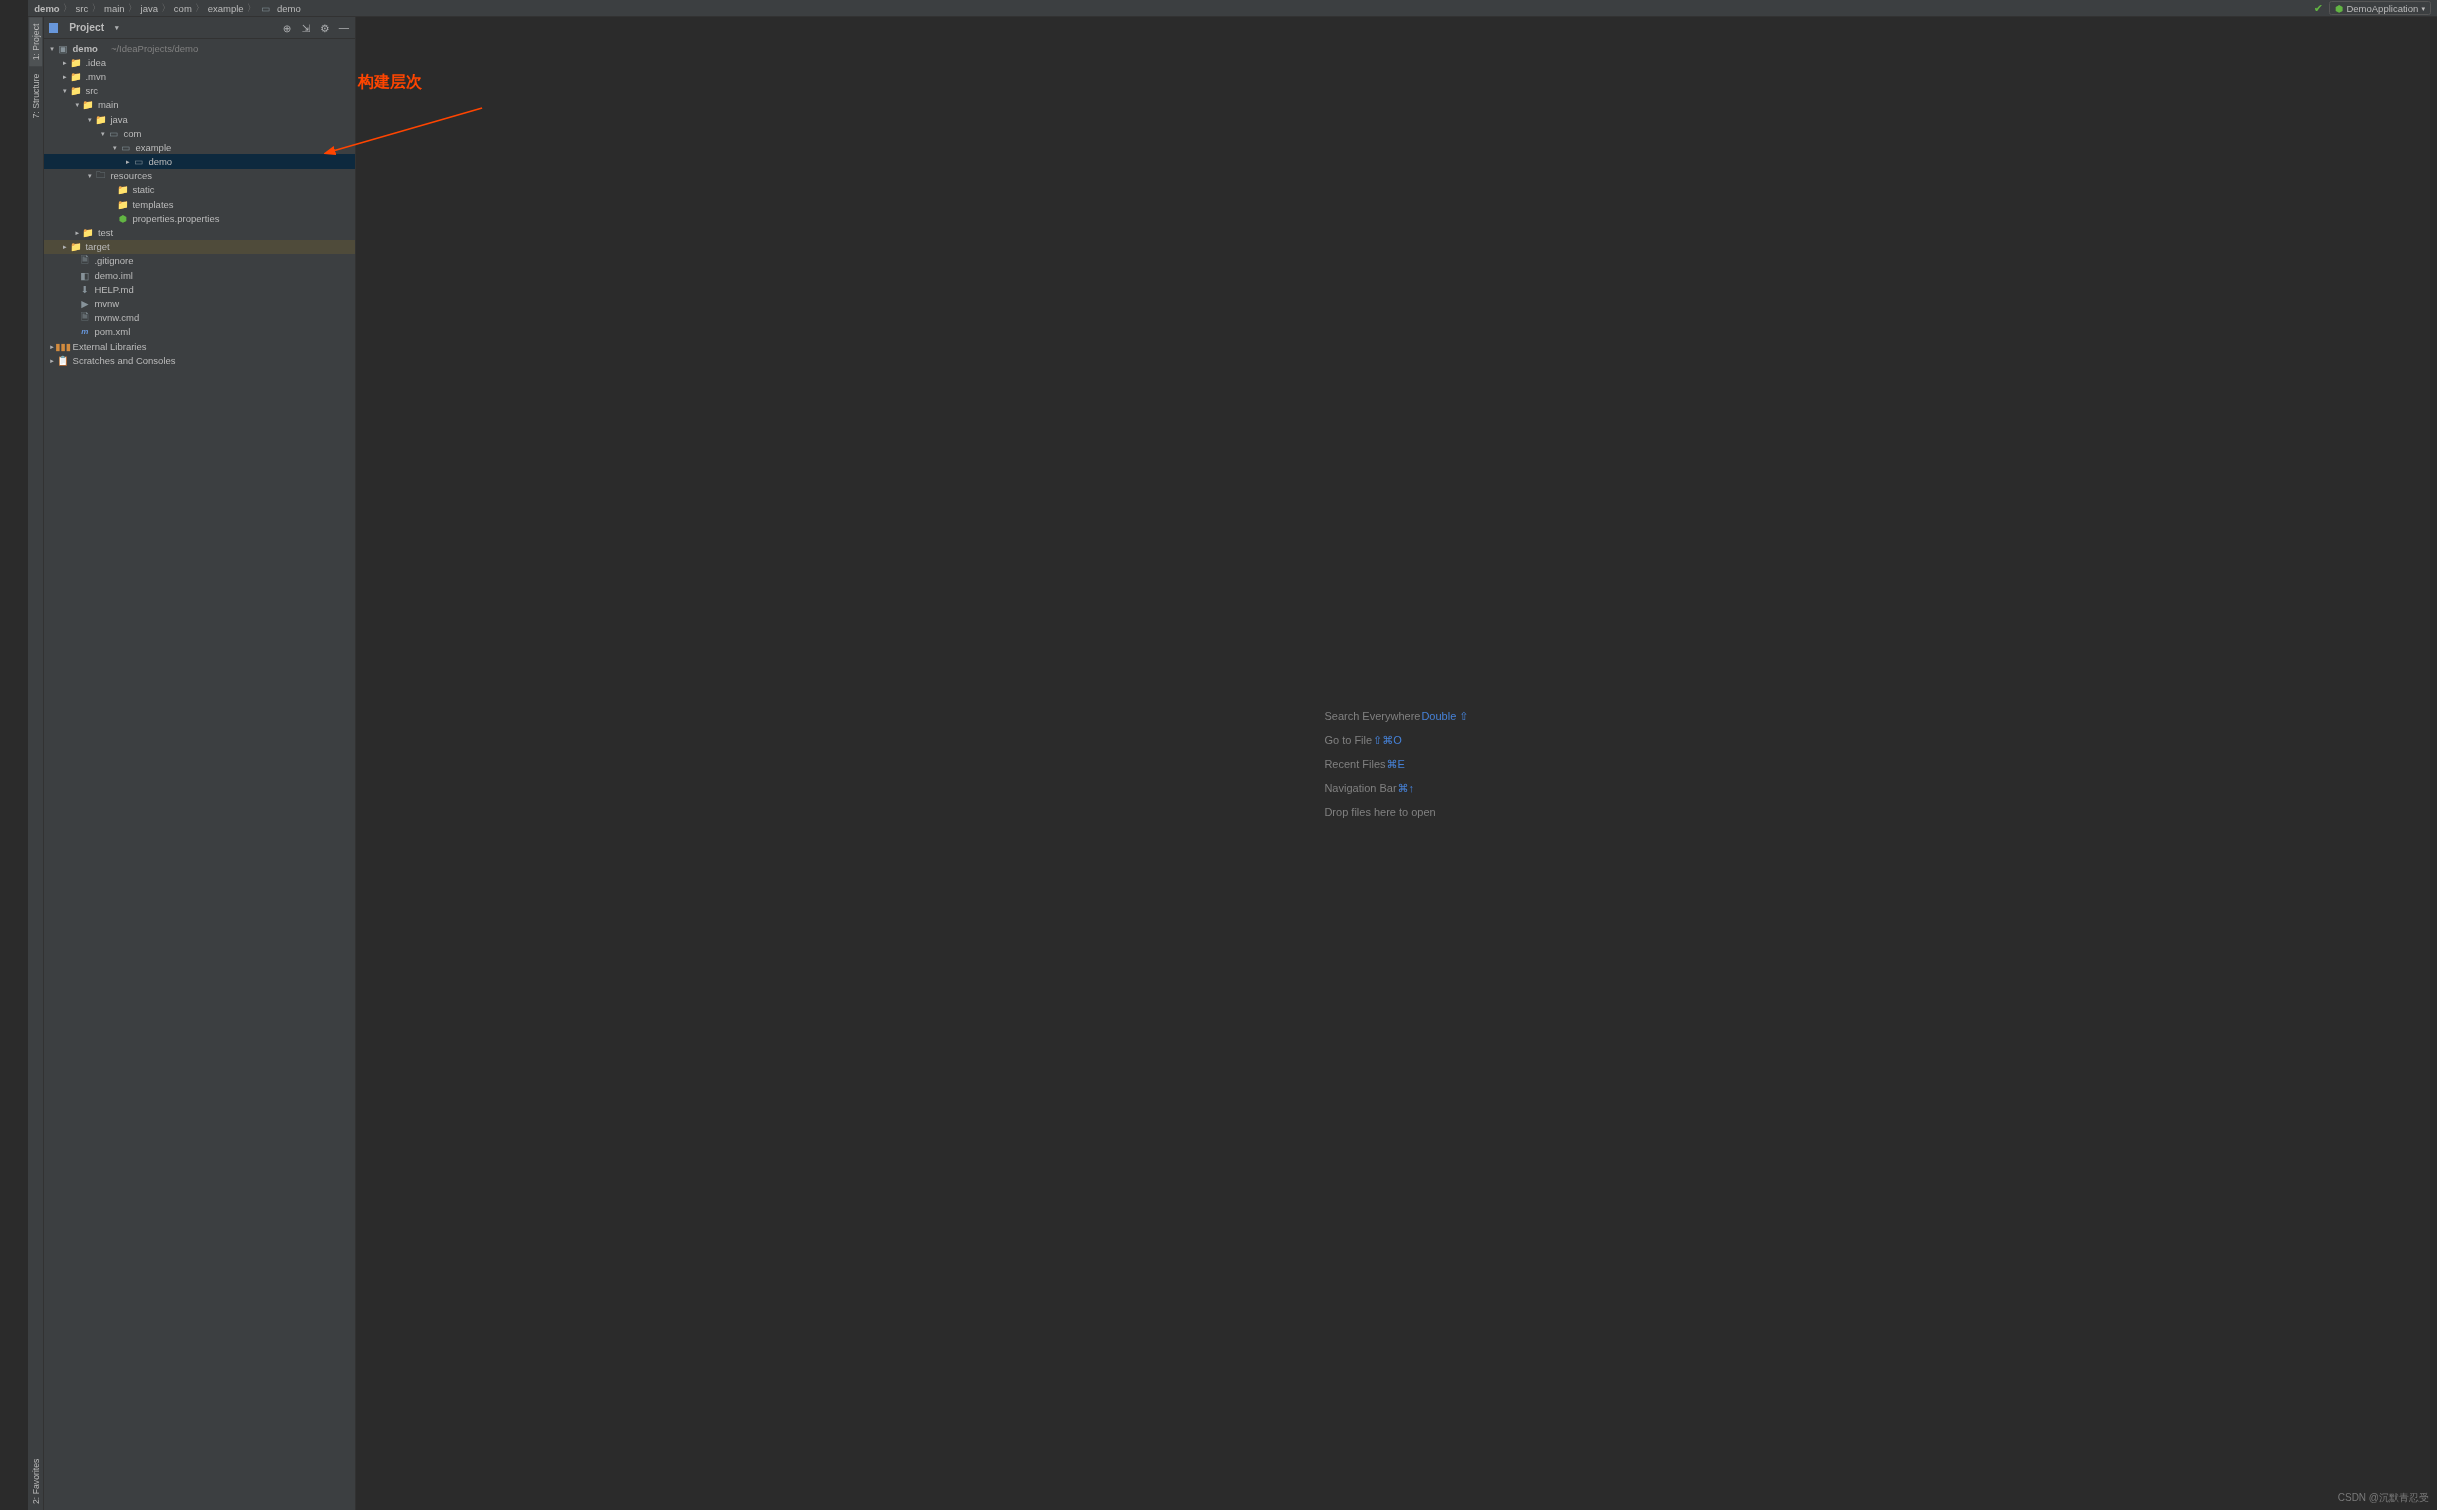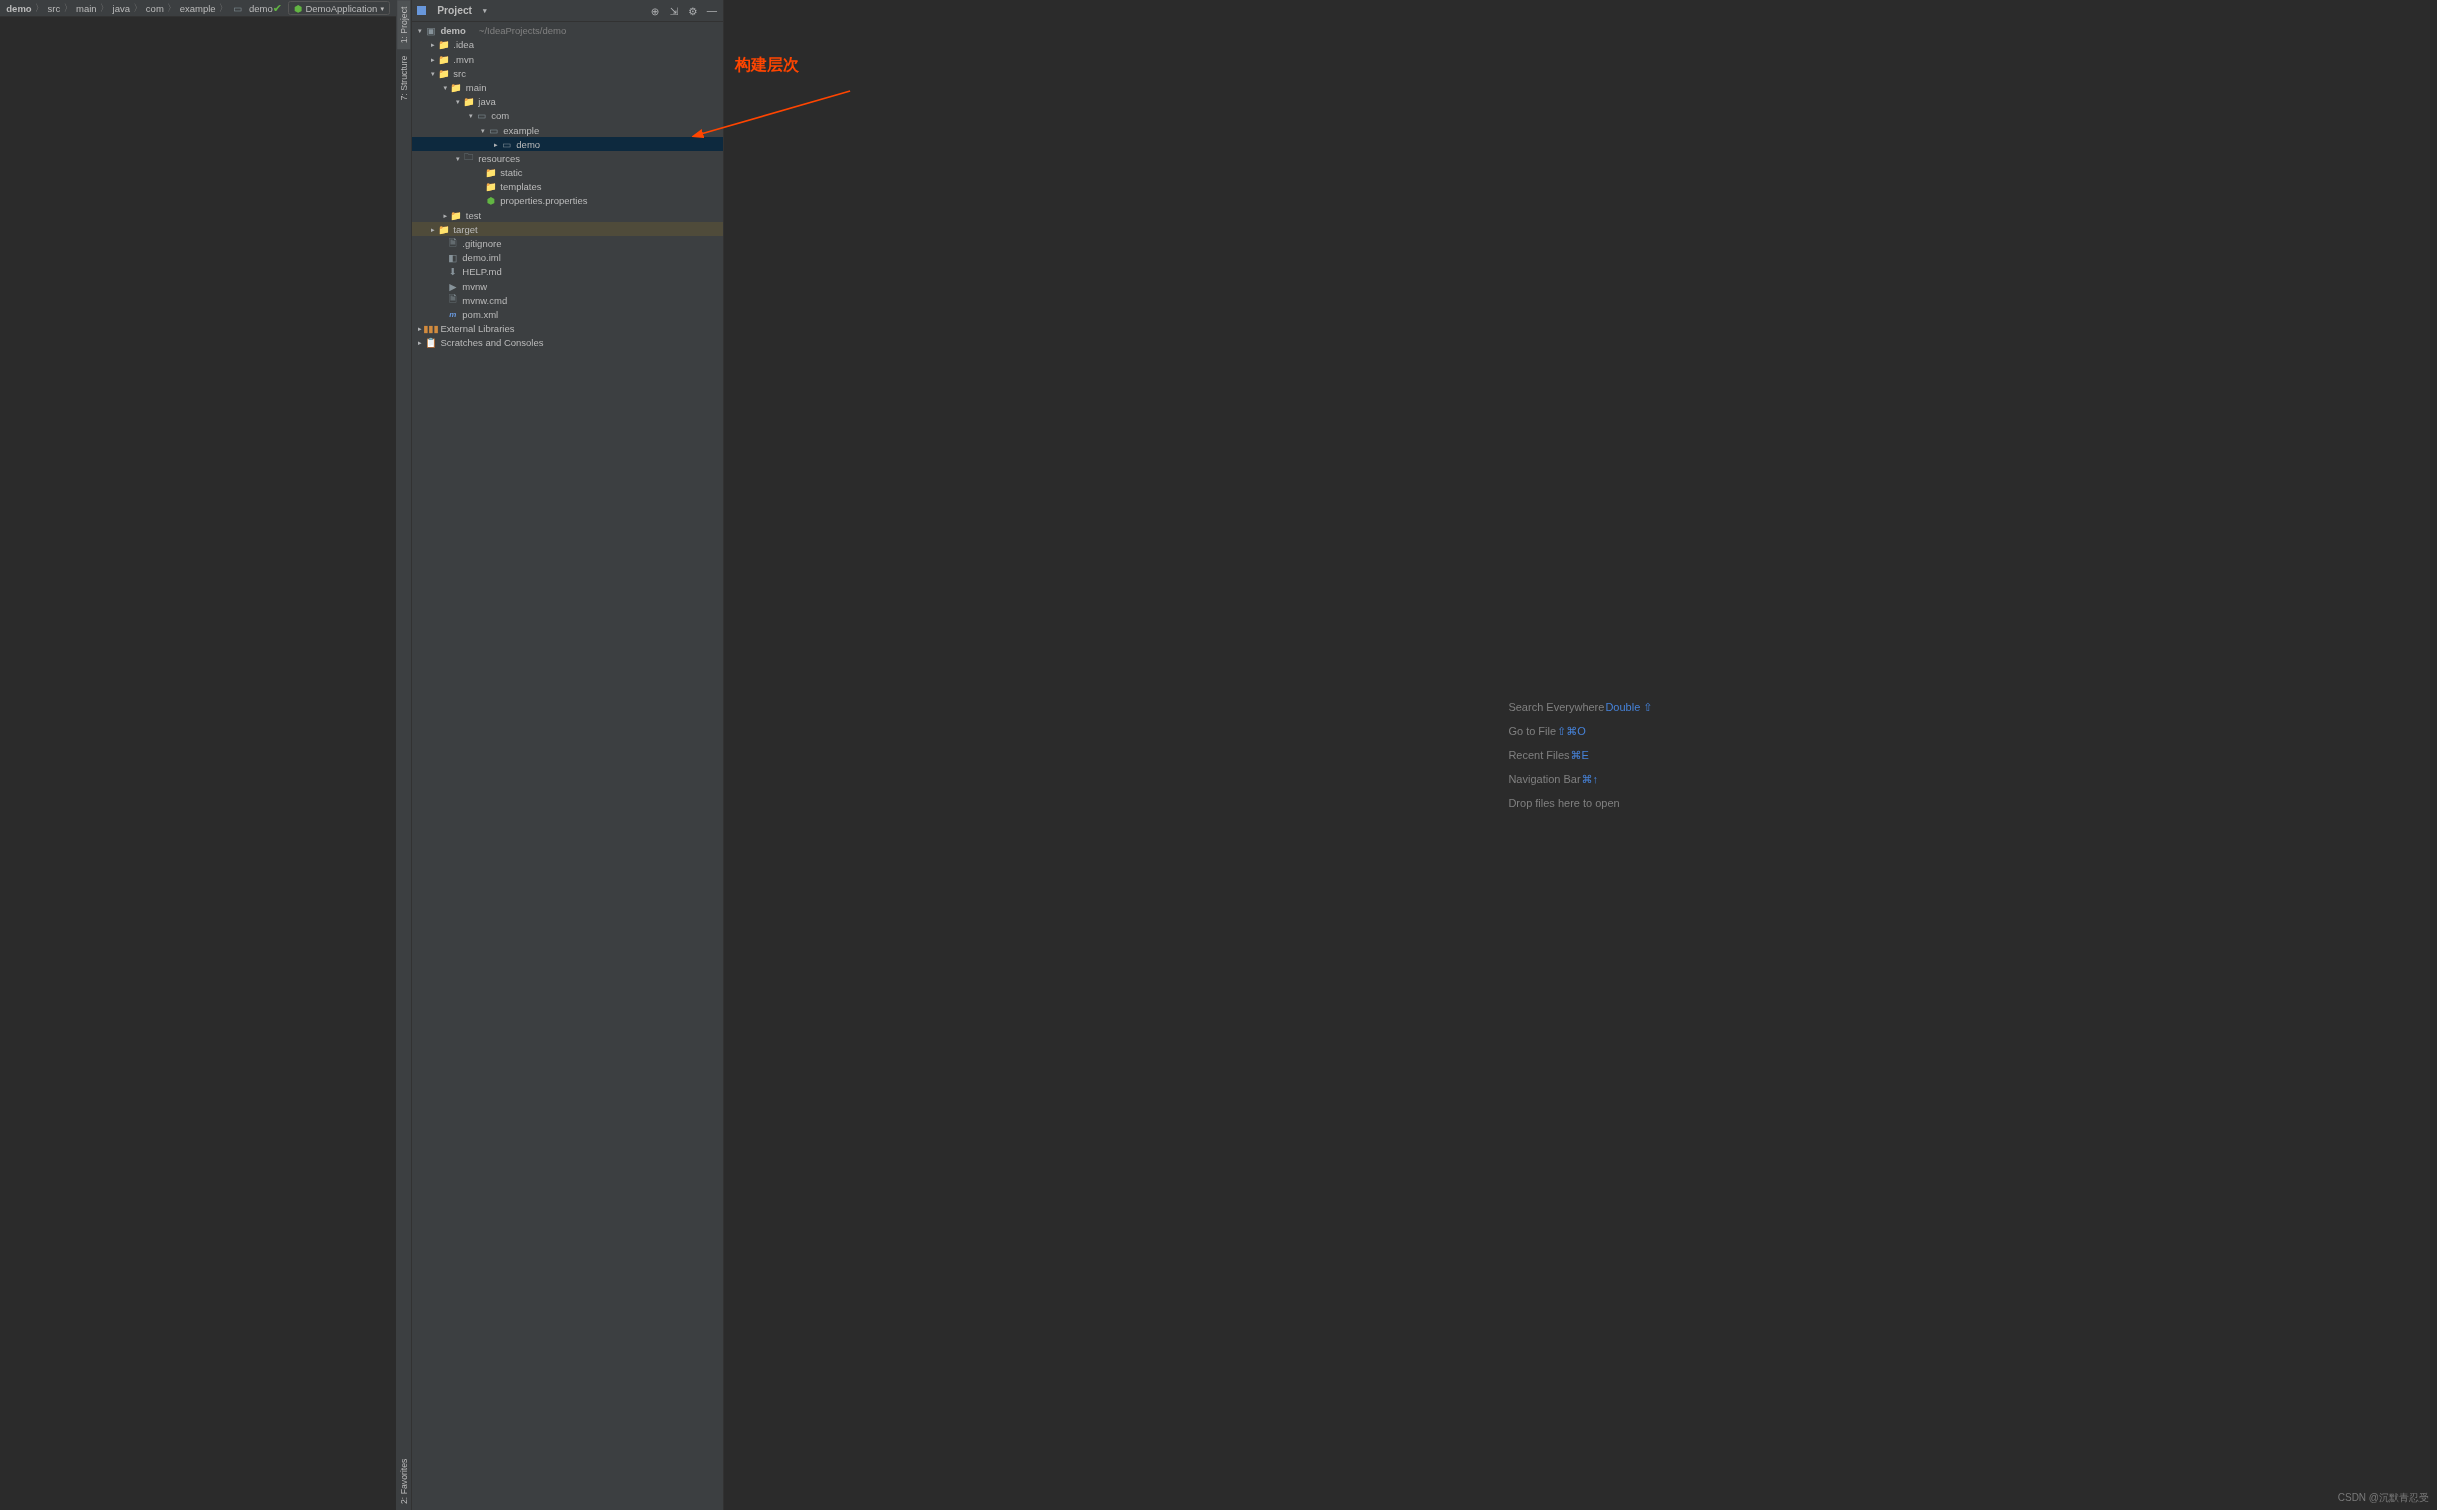--- a/index.html
+++ b/index.html
@@ -1,17 +1,17 @@
 <!DOCTYPE html>
 <html><head>
 <meta charset="utf-8">
 <style>
 * { margin: 0; padding: 0; box-sizing: border-box; font-family: -apple-system, BlinkMacSystemFont, "Segoe UI", sans-serif; }
 html, body { width: 100%; height: 100%; background: #2b2b2b; color: #bbbbbb; font-size: 10.3px; overflow: hidden; }
-.app { display: flex; flex-direction: row; height: 100vh; }
+.app { display: flex; flex-direction: column; height: 100vh; padding-left: 28px; }
 
 
 .topbar { height: 17.4px; background: #3c3f41; display: flex; align-items: center; padding: 0 6.3px; border-bottom: 0.8px solid #323232; justify-content: space-between; }
 .breadcrumbs { display: flex; align-items: center; gap: 3.2px; }
 .crumb { color: #bbbbbb; font-size: 9.5px; display: flex; align-items: center; gap: 1.6px; }
 .crumb.bold { font-weight: bold; }
 .crumb-sep { color: #808080; font-size: 9.5px; }
 .topbar-right { display: flex; align-items: center; gap: 6.3px; }
 .run-config { display: flex; align-items: center; gap: 3.2px; background: #3c3f41; border: 0.8px solid #555; border-radius: 2.4px; padding: 0.8px 4.7px; font-size: 9.5px; }
 .green-check { color: #62b543; font-size: 11px; }
@@ -37,21 +37,21 @@
 .tree-row.selected { background: #0d293e; }
 .tree-row.highlighted { background: #4f4b3a; }
 .tree-arrow { width: 9.5px; display: inline-flex; justify-content: center; color: #afb1b3; font-size: 7.1px; }
 .tree-icon { width: 12.7px; display: inline-flex; justify-content: center; margin-right: 3.2px; }
 .tree-label { color: #bbbbbb; }
 .tree-label.bold { font-weight: bold; }
 .tree-hint { color: #808080; margin-left: 13px; }
 
 
 .editor { flex: 1; background: #2b2b2b; position: relative; display: flex; align-items: center; justify-content: center; }
-.annotation-text { position: absolute; top: 55px; left: 11px; color: #ff4500; font-size: 16px; font-weight: bold; }
+.annotation-text { position: absolute; top: 55px; left: 2px; color: #ff4500; font-size: 16px; font-weight: bold; }
 .annotation-arrow { position: absolute; top: 83px; left: -32px; pointer-events: none; }
 
 
 .hints { text-align: left; }
 .hint-row { display: flex; gap: 1px; margin: 11px 4px; font-size: 11px; color: #808080; }
 .hint-label { color: #808080; }
 .hint-key { color: #4682d8; }
 
 
 .watermark { position: absolute; bottom: 4.7px; right: 8px; font-size: 10px; color: #7a7a7a; }

